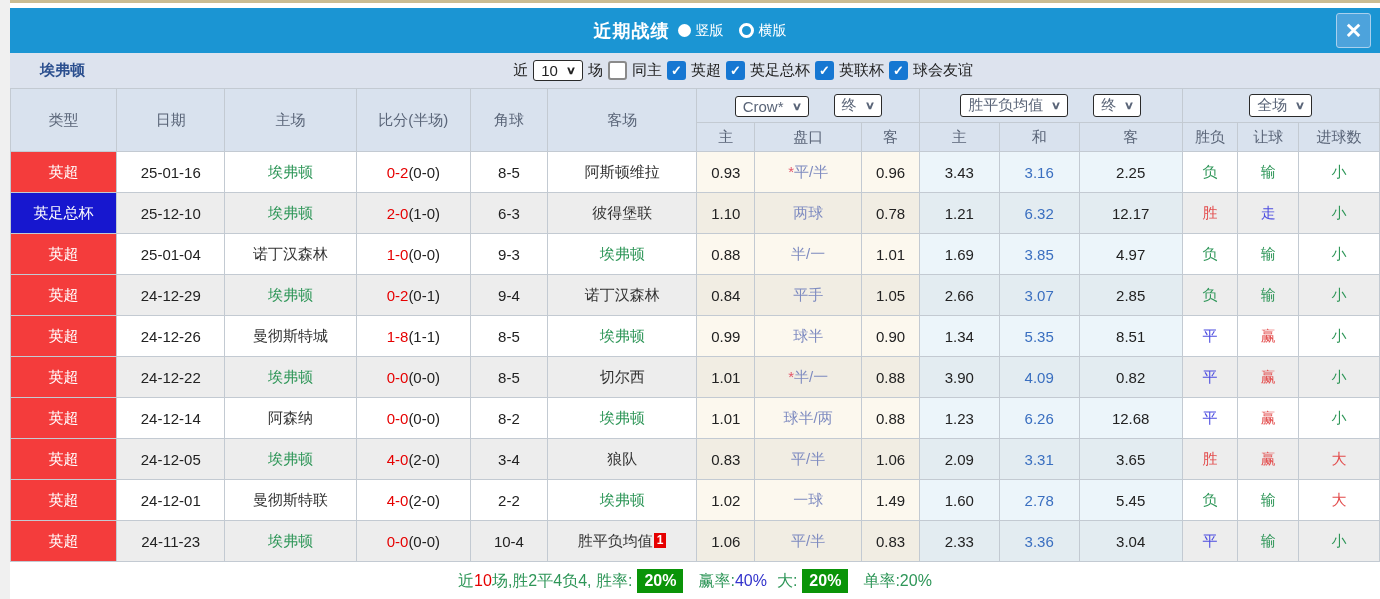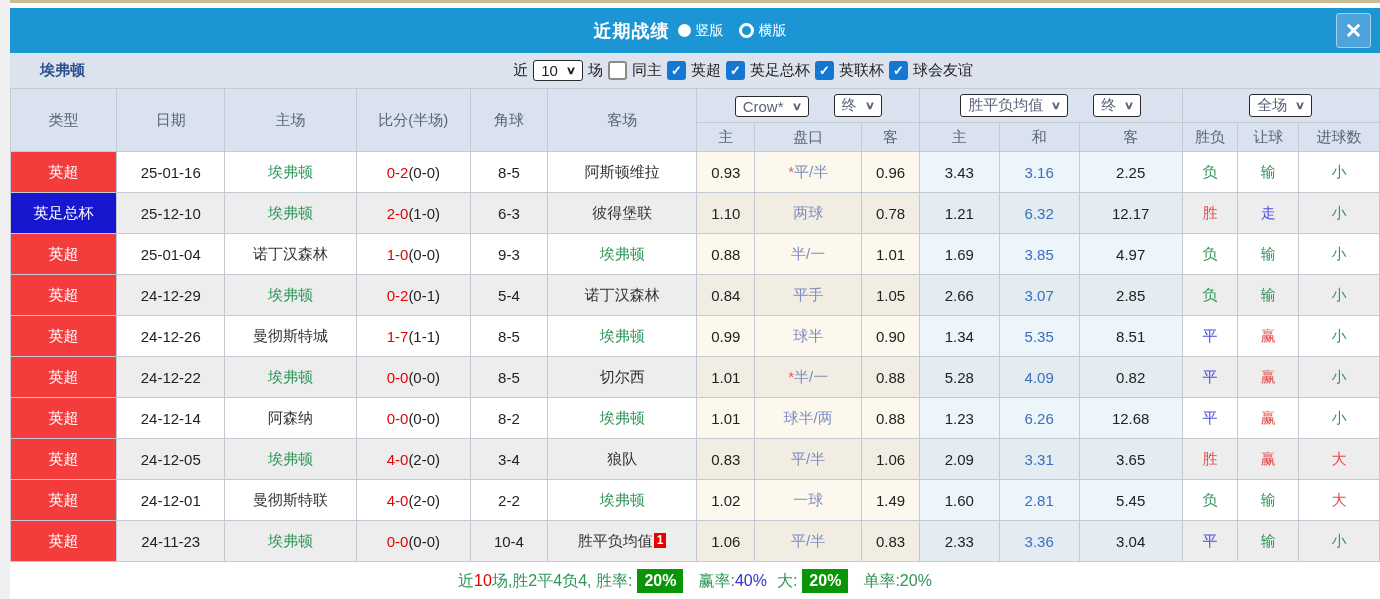--- a/index.html
+++ b/index.html
@@ -218,37 +218,37 @@
         <td class="td-avg">4.97</td>
         <td><span class="c-green">负</span></td>
         <td><span class="c-green">输</span></td>
         <td><span class="c-green">小</span></td>
       </tr>
       <tr>
         <td class="c-lred">英超</td>
         <td>24-12-29</td>
         <td><span class="c-self">埃弗顿</span></td>
         <td><span class="sc">0-2</span><span class="half">(0-1)</span></td>
-        <td>5-4</td>
+        <td>9-4</td>
         <td><span class="c-other">诺丁汉森林</span></td>
         <td class="td-crow">0.84</td>
         <td class="td-crow"><span class="pk-text">平手</span></td>
         <td class="td-crow">1.05</td>
         <td class="td-avg">2.66</td>
         <td class="td-avg td-draw">3.07</td>
         <td class="td-avg">2.85</td>
         <td><span class="c-green">负</span></td>
         <td><span class="c-green">输</span></td>
         <td><span class="c-green">小</span></td>
       </tr>
       <tr>
         <td class="c-lred">英超</td>
         <td>24-12-26</td>
         <td><span class="c-other">曼彻斯特城</span></td>
-        <td><span class="sc">1-7</span><span class="half">(1-1)</span></td>
+        <td><span class="sc">1-8</span><span class="half">(1-1)</span></td>
         <td>8-5</td>
         <td><span class="c-self">埃弗顿</span></td>
         <td class="td-crow">0.99</td>
         <td class="td-crow"><span class="pk-text">球半</span></td>
         <td class="td-crow">0.90</td>
         <td class="td-avg">1.34</td>
         <td class="td-avg td-draw">5.35</td>
         <td class="td-avg">8.51</td>
         <td><span class="c-blue">平</span></td>
         <td><span class="c-red">赢</span></td>
@@ -257,21 +257,21 @@
       <tr>
         <td class="c-lred">英超</td>
         <td>24-12-22</td>
         <td><span class="c-self">埃弗顿</span></td>
         <td><span class="sc">0-0</span><span class="half">(0-0)</span></td>
         <td>8-5</td>
         <td><span class="c-other">切尔西</span></td>
         <td class="td-crow">1.01</td>
         <td class="td-crow"><span class="star">*</span><span class="pk-text">半/一</span></td>
         <td class="td-crow">0.88</td>
-        <td class="td-avg">5.28</td>
+        <td class="td-avg">3.90</td>
         <td class="td-avg td-draw">4.09</td>
         <td class="td-avg">0.82</td>
         <td><span class="c-blue">平</span></td>
         <td><span class="c-red">赢</span></td>
         <td><span class="c-green">小</span></td>
       </tr>
       <tr>
         <td class="c-lred">英超</td>
         <td>24-12-14</td>
         <td><span class="c-other">阿森纳</span></td>
@@ -309,21 +309,21 @@
         <td class="c-lred">英超</td>
         <td>24-12-01</td>
         <td><span class="c-other">曼彻斯特联</span></td>
         <td><span class="sc">4-0</span><span class="half">(2-0)</span></td>
         <td>2-2</td>
         <td><span class="c-self">埃弗顿</span></td>
         <td class="td-crow">1.02</td>
         <td class="td-crow"><span class="pk-text">一球</span></td>
         <td class="td-crow">1.49</td>
         <td class="td-avg">1.60</td>
-        <td class="td-avg td-draw">2.81</td>
+        <td class="td-avg td-draw">2.78</td>
         <td class="td-avg">5.45</td>
         <td><span class="c-green">负</span></td>
         <td><span class="c-green">输</span></td>
         <td><span class="c-red">大</span></td>
       </tr>
       <tr>
         <td class="c-lred">英超</td>
         <td>24-11-23</td>
         <td><span class="c-self">埃弗顿</span></td>
         <td><span class="sc">0-0</span><span class="half">(0-0)</span></td>

